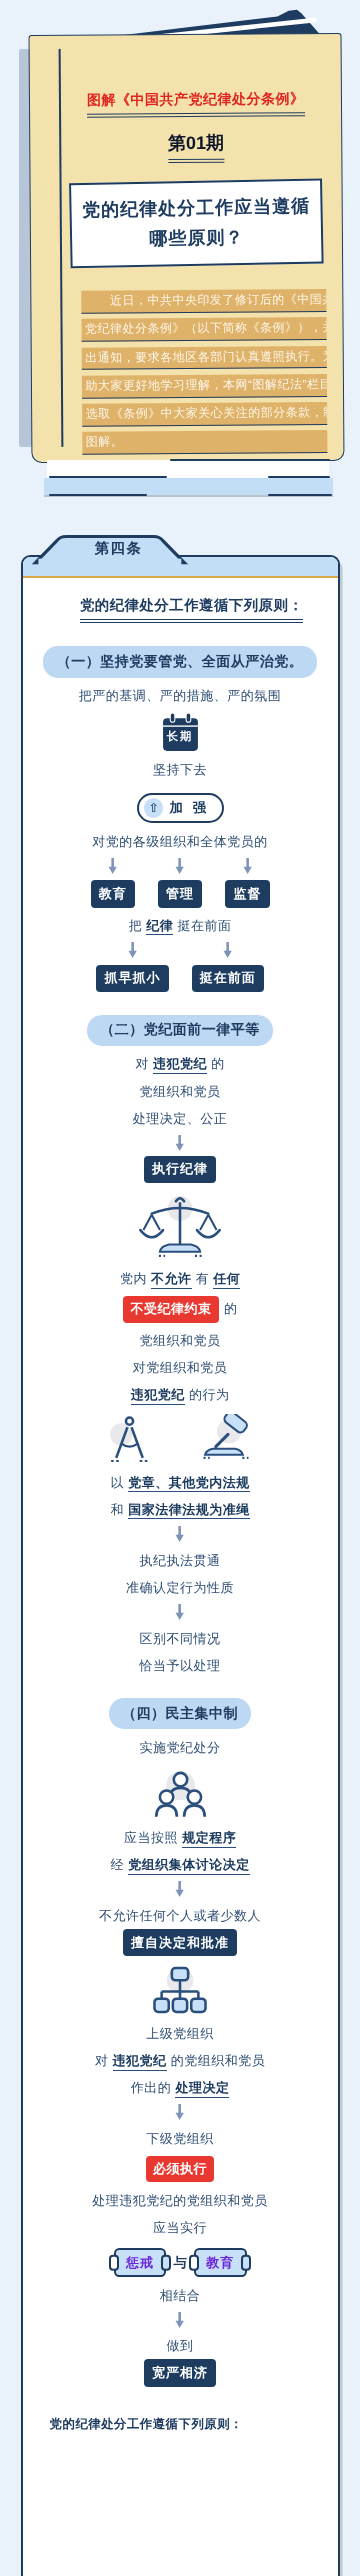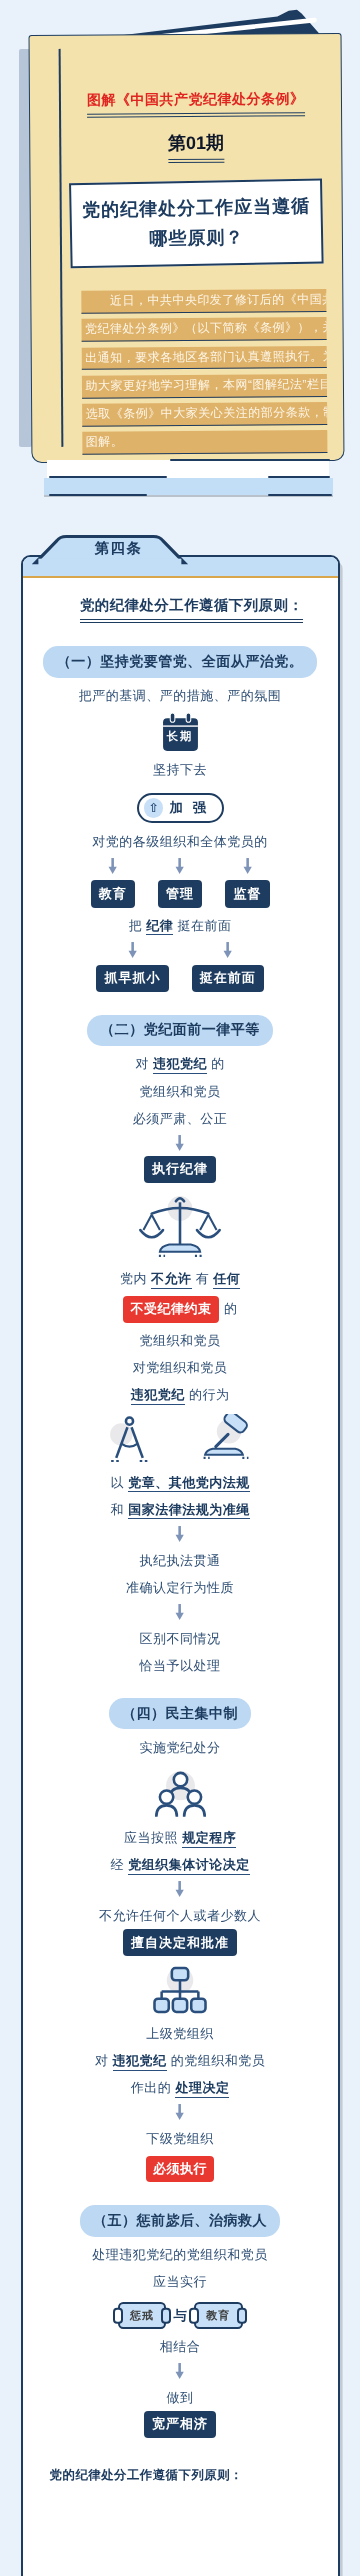--- a/index.html
+++ b/index.html
@@ -102,21 +102,21 @@
   .icon{margin-top:9.3px;}
   .badge-row{margin-top:8.2px;display:flex;align-items:center;gap:8.2px;font-size:13px;color:#2e4e74;}
   .seal{position:relative;width:46px;height:46px;display:flex;align-items:center;justify-content:center;}
   .seal::before,.seal::after{content:"";position:absolute;inset:3.6px;background:#1d3c60;border-radius:8.2px;}
   .seal::after{transform:rotate(45deg);}
   .seal span{position:relative;z-index:1;color:#fff;font-weight:bold;font-size:13px;letter-spacing:1px;}
   .tools-row{margin-top:10.3px;display:flex;align-items:flex-end;gap:44px;}
   .puzzle-row{margin-top:11.3px;display:flex;align-items:center;gap:7.2px;}
   .pz{
     position:relative;background:#c8e0f7;border:2.1px solid #1d3c60;border-radius:5.2px;
-    padding:3.6px 10.3px;font-weight:bold;font-size:11px;color:#404040;letter-spacing:1px;
+    padding:3.6px 10.3px;font-weight:bold;font-size:13px;color:#6d28d9;letter-spacing:1px;
   }
   .pz::before{
     content:"";position:absolute;left:-6.7px;top:50%;transform:translateY(-50%);
     width:6.2px;height:12.4px;background:#ffffff;border:2.1px solid #1d3c60;border-radius:4.1px;
   }
   .pz::after{
     content:"";position:absolute;right:-6.7px;top:50%;transform:translateY(-50%);
     width:6.2px;height:12.4px;background:#c8e0f7;border:2.1px solid #1d3c60;border-radius:4.1px;
   }
   .conj{font-size:13.4px;font-weight:bold;color:#1d3c60;}
@@ -245,21 +245,21 @@
       </div>
     </div>
 
     <div class="sec">（二）党纪面前一律平等</div>
     <div class="t">
       <span>对</span>
       <span class="ul">违犯党纪</span>
       <span>的</span>
     </div>
     <div class="t">党组织和党员</div>
-    <div class="t">必须严肃、公正</div>
+    <div class="t">处理决定、公正</div>
     <svg class="arrow" width="9.3" height="17.5" viewBox="0 0 18 34">
         <line x1="9" y1="2" x2="9" y2="20" stroke="#7d93b8" stroke-width="5"></line>
         <polygon points="1,19 17,19 9,33" fill="#7d93b8"></polygon>
       </svg>
     <div class="nbox">执行纪律</div>
 
     <svg class="icon" width="88" height="69" viewBox="0 0 170 134">
       <circle cx="85" cy="32" r="24" fill="#e8e8ea"></circle>
       <path d="M77,18 q8,-12 16,0" fill="none" stroke="#2a4f7c" stroke-width="5" stroke-linecap="round"></path>
       <line x1="85" y1="20" x2="85" y2="102" stroke="#2a4f7c" stroke-width="5"></line>
@@ -385,21 +385,20 @@
     </div>
     <svg class="arrow" width="9.3" height="17.5" viewBox="0 0 18 34">
         <line x1="9" y1="2" x2="9" y2="20" stroke="#7d93b8" stroke-width="5"></line>
         <polygon points="1,19 17,19 9,33" fill="#7d93b8"></polygon>
       </svg>
     <div class="t">下级党组织</div>
     <div class="red-row">
       <span class="rbox">必须执行</span>
     </div>
 
-    <div class="sec">（五）惩前毖后、治病救人</div>
     <div class="t">处理违犯党纪的党组织和党员</div>
     <div class="t">应当实行</div>
     <div class="puzzle-row">
       <span class="pz">惩戒</span>
       <span class="conj">与</span>
       <span class="pz">教育</span>
     </div>
     <div class="t">相结合</div>
     <svg class="arrow" width="9.3" height="17.5" viewBox="0 0 18 34">
         <line x1="9" y1="2" x2="9" y2="20" stroke="#7d93b8" stroke-width="5"></line>

